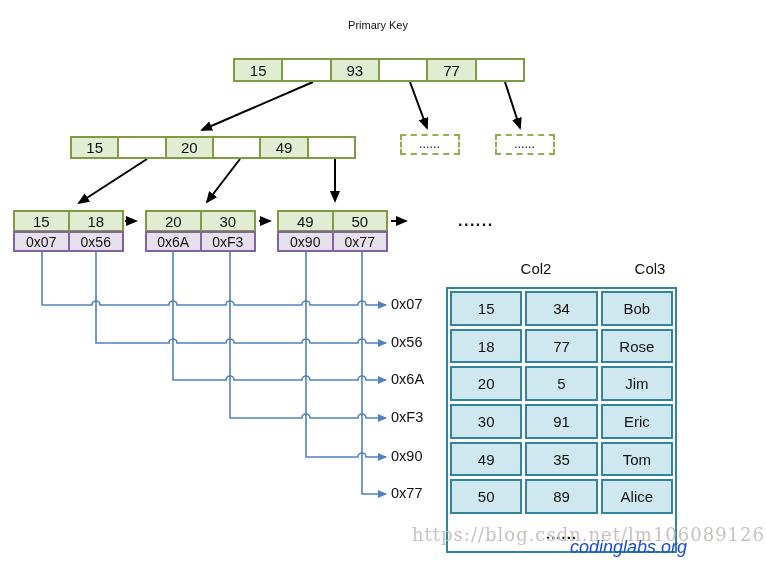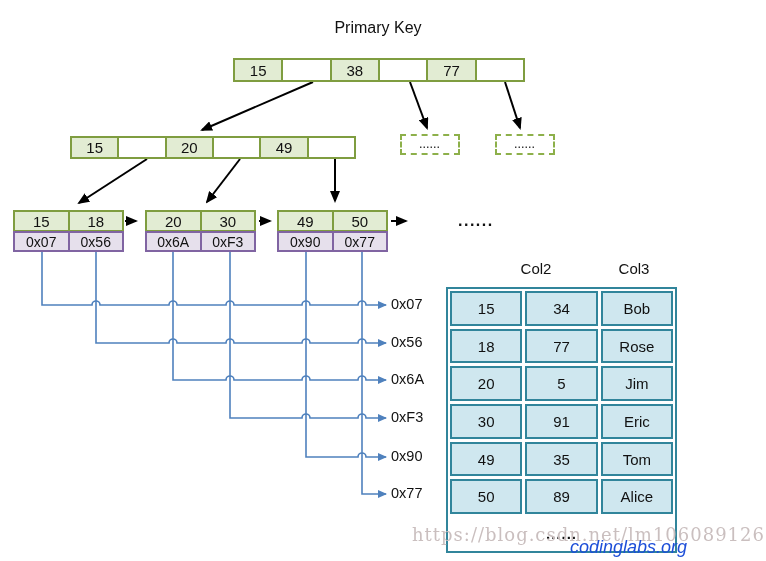--- a/index.html
+++ b/index.html
@@ -1,20 +1,20 @@
 <!DOCTYPE html>
 <html><head>
 <meta charset="utf-8">
 <style>
   html,body{margin:0;padding:0;background:#fff;}
   .stage{position:relative;width:766px;height:561px;background:#fff;overflow:hidden;
          font-family:"Liberation Sans",sans-serif;color:#111;}
   .overlay{position:absolute;left:0;top:0;z-index:1;pointer-events:none;}
   .abs{position:absolute;box-sizing:border-box;}
-  .title{left:283px;top:19px;width:190px;text-align:center;font-size:16px;z-index:2;}
+  .title{left:283px;top:19px;width:190px;text-align:center;font-size:11px;z-index:2;}
 
   
   .node{display:flex;border:2px solid #7f9d40;background:#fff;z-index:2;}
   .node .cell{flex:1;display:flex;align-items:center;justify-content:center;
               font-size:15px;border-left:2px solid #7f9d40;}
   .node .cell:first-child{border-left:none;}
   .node .cell.key{background:#e2ecd3;}
   .root{left:233px;top:58px;width:292px;height:24px;}
   .internal{left:70px;top:136px;width:286px;height:23px;}
 
@@ -87,21 +87,21 @@
       <path d="M306 252 V457 H358 a4 4 0 0 1 8 0 H386" marker-end="url(#mBlue)"></path>
       <path d="M362 252 V494 H386" marker-end="url(#mBlue)"></path>
     </g>
   </svg>
 
   <div class="abs title">Primary Key</div>
 
   <div class="abs node root">
     <span class="cell key">15</span>
     <span class="cell"></span>
-    <span class="cell key">38</span>
+    <span class="cell key">93</span>
     <span class="cell"></span>
     <span class="cell key">77</span>
     <span class="cell"></span>
   </div>
 
   <div class="abs node internal">
     <span class="cell key">15</span>
     <span class="cell"></span>
     <span class="cell key">20</span>
     <span class="cell"></span>
@@ -146,21 +146,21 @@
   <div class="abs ellipsis-mid">......</div>
 
   <span class="abs hexlabel" style="top:296px;">0x07</span>
   <span class="abs hexlabel" style="top:334px;">0x56</span>
   <span class="abs hexlabel" style="top:371px;">0x6A</span>
   <span class="abs hexlabel" style="top:409px;">0xF3</span>
   <span class="abs hexlabel" style="top:448px;">0x90</span>
   <span class="abs hexlabel" style="top:485px;">0x77</span>
 
   <div class="abs colhdr" style="left:498px;width:76px;">Col2</div>
-  <div class="abs colhdr" style="left:595px;width:78px;">Col3</div>
+  <div class="abs colhdr" style="left:611px;width:78px;">Col3</div>
 
   <div class="abs dtable">
     <div class="trow">
       <span class="tcell">15</span>
       <span class="tcell">34</span>
       <span class="tcell">Bob</span>
     </div>
     <div class="trow">
       <span class="tcell">18</span>
       <span class="tcell">77</span>

